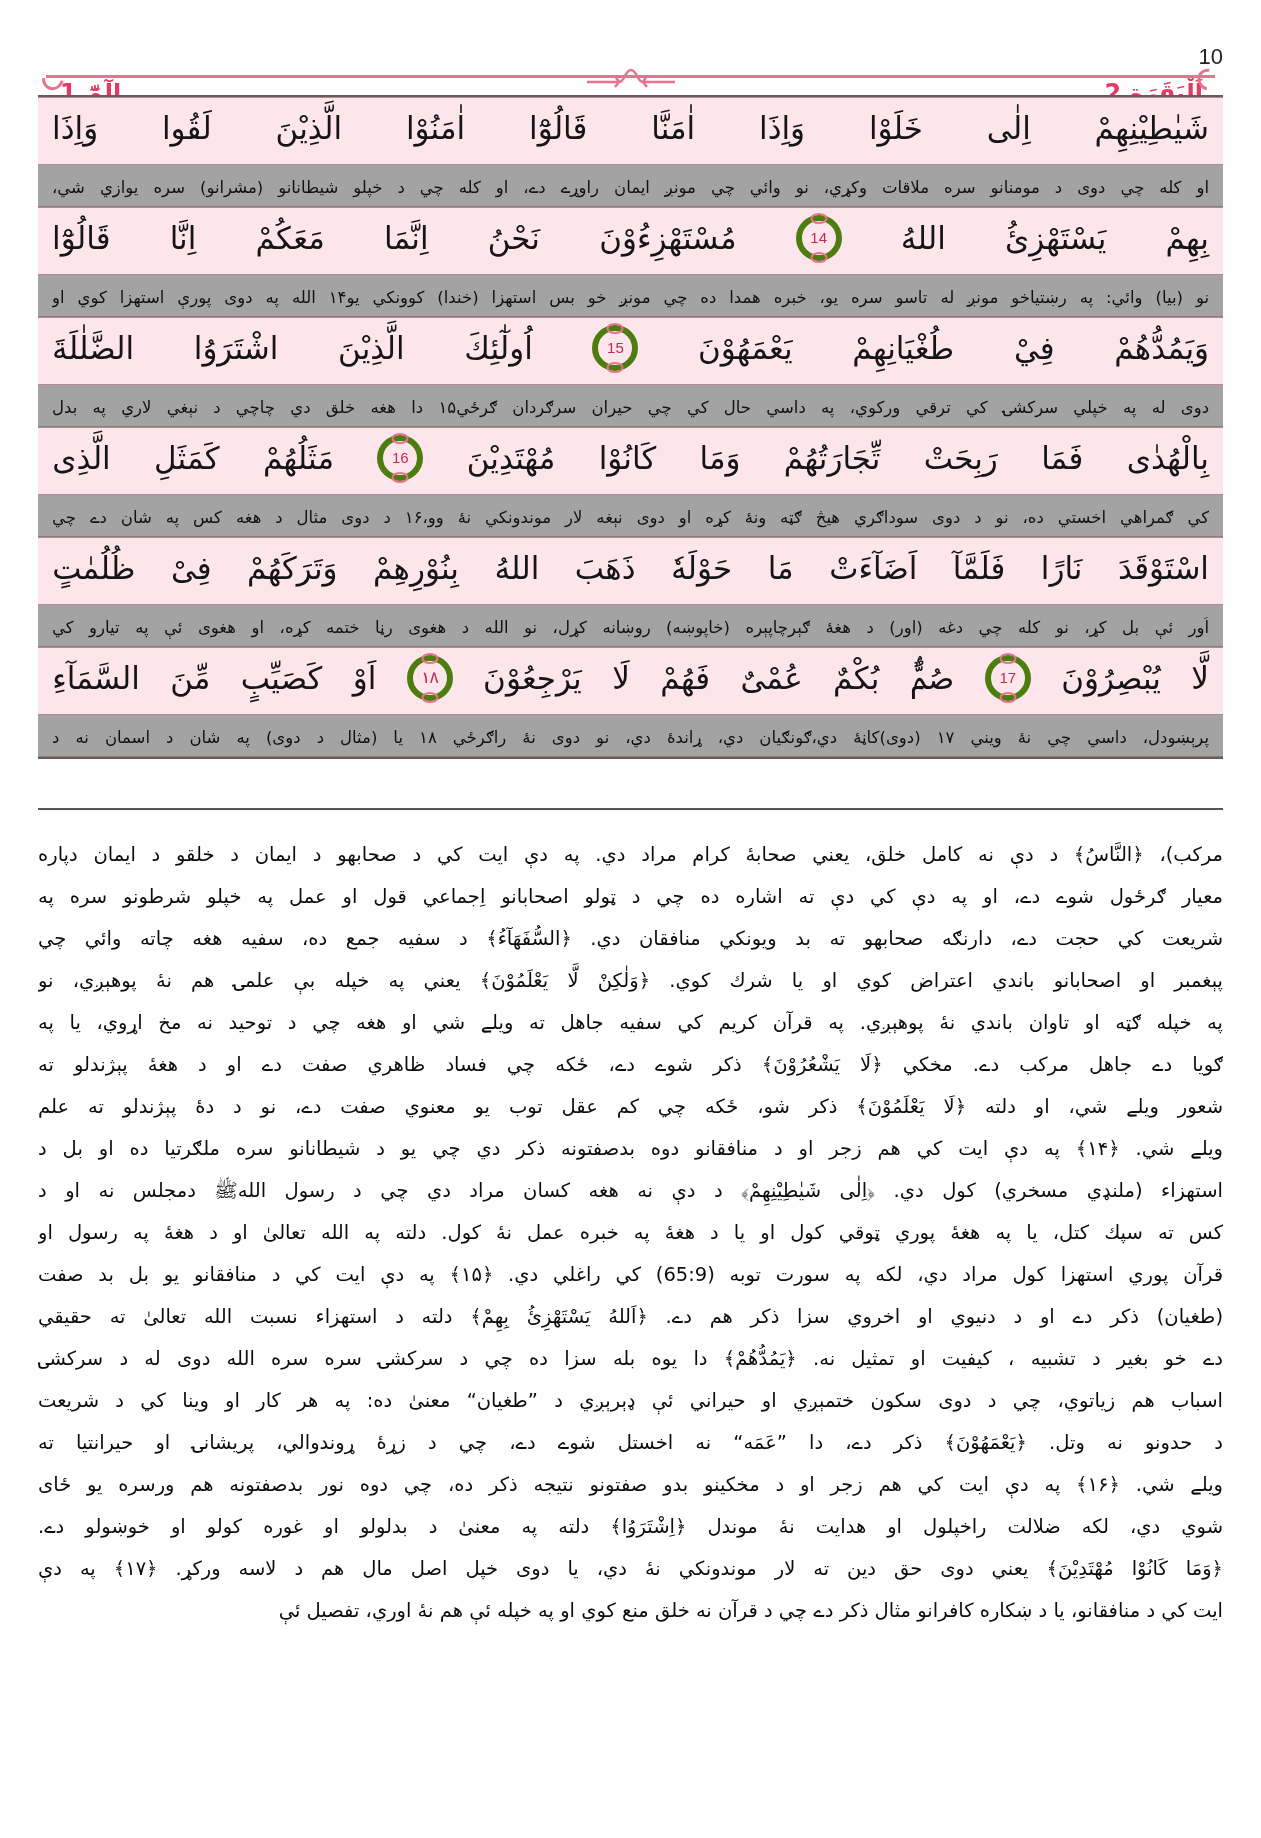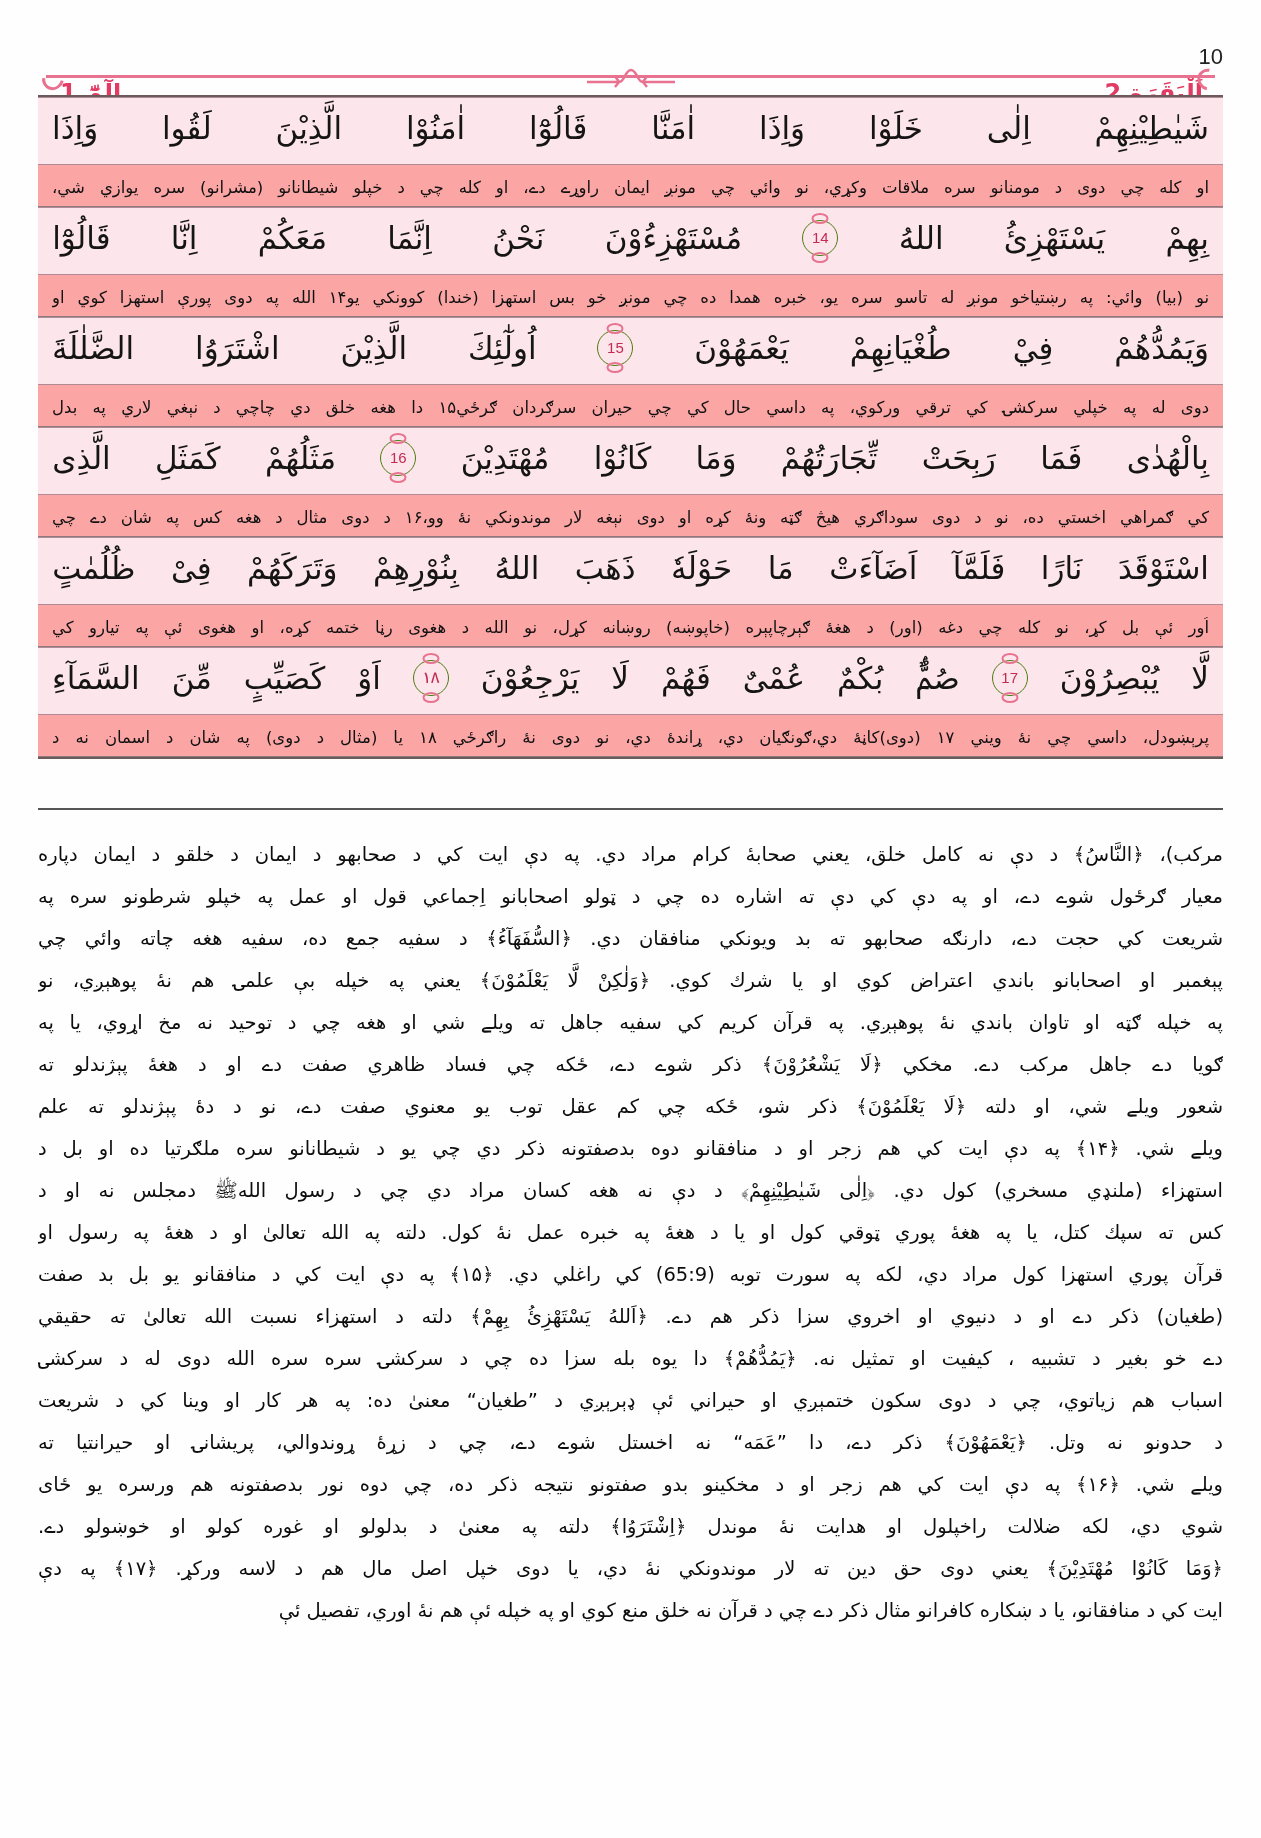--- a/index.html
+++ b/index.html
@@ -130,40 +130,40 @@
 
   .ayah-num {
     display: inline-flex;
     align-items: center;
     justify-content: center;
     width: 34px;
     height: 34px;
     font-size: 15px;
     font-family: "Liberation Sans", sans-serif;
     color: #c32b52;
-    border: 1px solid #4d7c0f;
+    border: 6px solid #4d7c0f;
     border-radius: 50%;
     position: relative;
     background: #fce6ec;
     flex: 0 0 auto;
   }
   .ayah-num::before, .ayah-num::after {
     content: "";
     position: absolute;
     left: 50%;
     transform: translateX(-50%);
     width: 13px; height: 7px;
     border: 2px solid #e8728f;
     border-radius: 50%;
   }
   .ayah-num::before { top: -8px; }
   .ayah-num::after  { bottom: -8px; }
 
   .trans-row {
-    background: #fca5a5;
+    background: #a3a3a3;
     border-bottom: 1.5px solid #8e7c7c;
     padding: 11px 14px 6px 14px;
     box-sizing: border-box;
     direction: rtl;
     text-align: justify;
     text-align-last: justify;
     height: 42px;
     display: flex;
     align-items: center;
     overflow: hidden;

